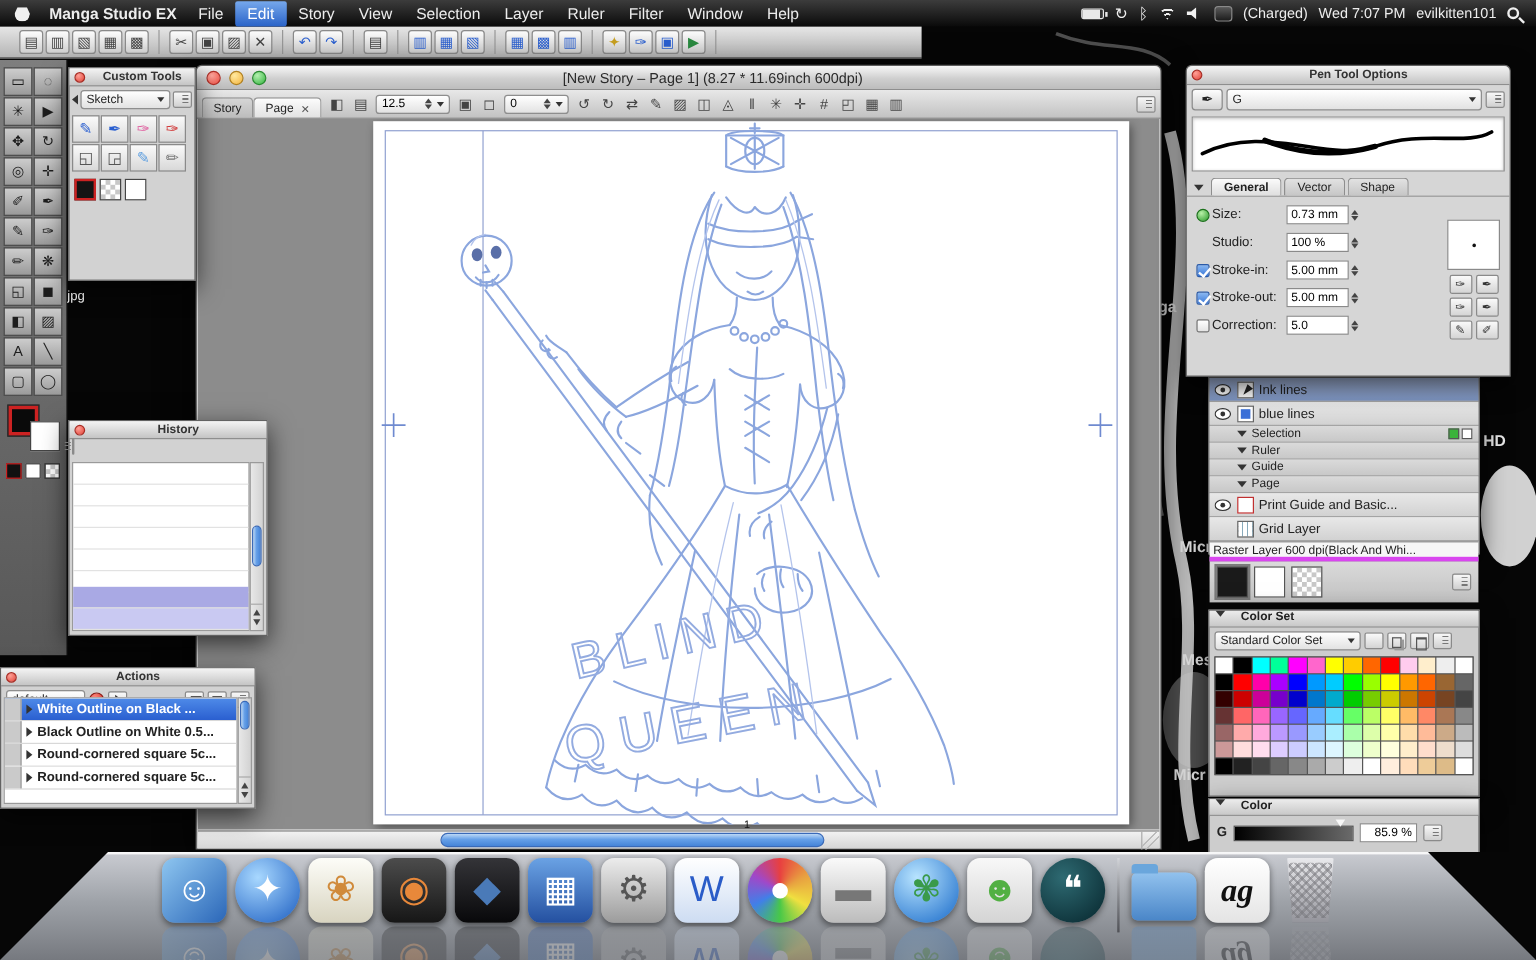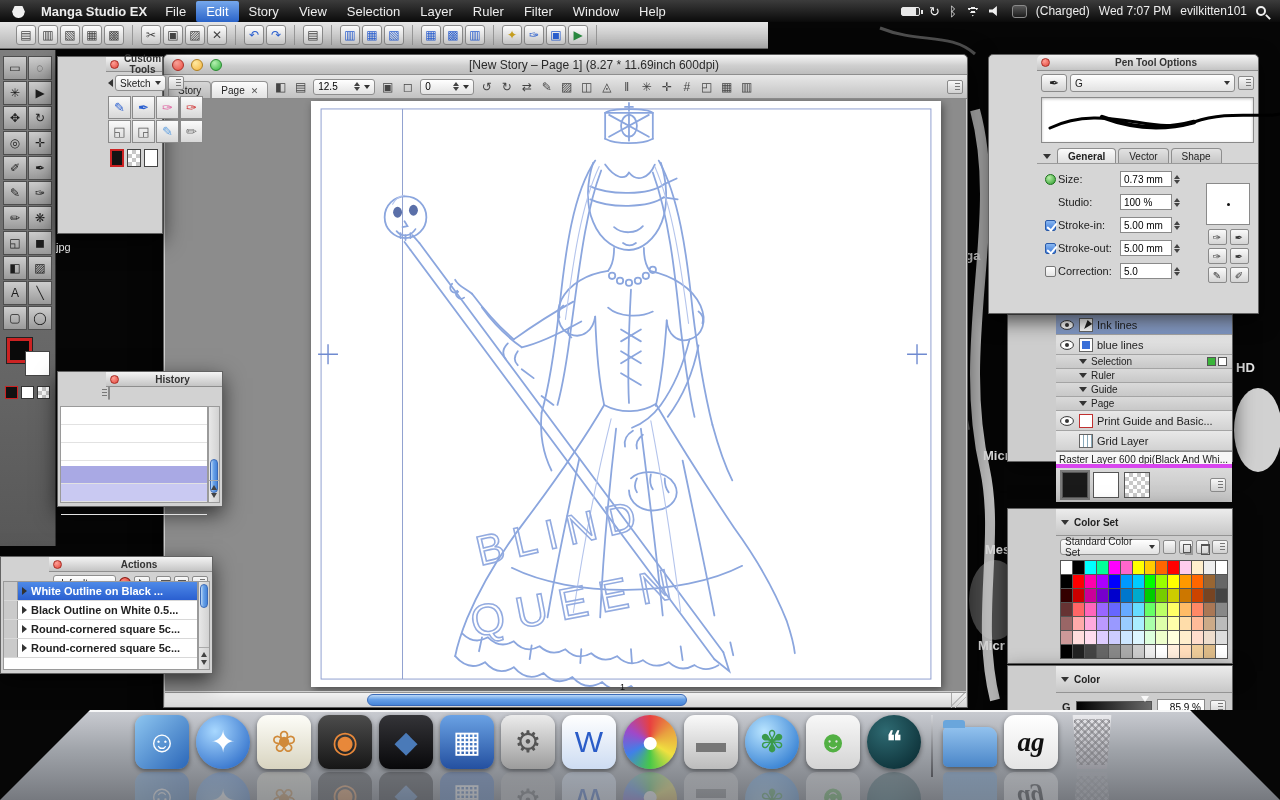--- a/index.html
+++ b/index.html
@@ -26,21 +26,21 @@
 .spotlight-icon{width:10px;height:10px;border:2px solid #f0f0f0;border-radius:50%;position:relative;margin-right:4px;}
 .spotlight-icon::after{content:'';position:absolute;width:6px;height:2px;background:#f0f0f0;left:7px;top:8px;transform:rotate(45deg);}
 
 
 #app-toolbar{position:absolute;left:0;top:22px;width:768px;height:27px;background:linear-gradient(#e6e6e6,#b4b4b4);border-bottom:1px solid #6e6e6e;display:flex;align-items:center;padding-left:8px;z-index:5;}
 .tb-group{display:flex;gap:2px;padding:0 8px;border-right:1px solid #989898;}
 .tb-btn{width:20px;height:20px;font-size:12px;line-height:1;border:1px solid #8a8a8a;border-radius:3px;background:linear-gradient(#fdfdfd,#cfcfcf);color:#444;display:flex;align-items:center;justify-content:center;}
 .tb-btn.flat{border:none;background:transparent;width:19px;height:18px;}
 
 
-.panel{position:absolute;background:#d2d2d2;border:1px solid #636363;box-shadow:0 7px 20px rgba(0,0,0,.65);z-index:20;padding-left:48px;}
+.panel{position:absolute;background:#d2d2d2;border:1px solid #636363;box-shadow:0 7px 20px rgba(0,0,0,.65);z-index:20;}
 .ptitle{height:15px;background:linear-gradient(#f4f4f4,#c4c4c4);border-bottom:1px solid #8e8e8e;display:flex;align-items:center;font-size:10px;color:#333;}
 .ptitle .title{flex:1;text-align:center;font-weight:bold;}
 .closedot{width:9px;height:9px;border-radius:50%;background:radial-gradient(circle at 35% 30%,#ffa096,#e2453a);border:1px solid #a82c24;margin:0 4px;flex:none;}
 .combo{background:linear-gradient(#ffffff,#e2e2e2);border:1px solid #8e8e8e;border-radius:3px;font-size:10px;display:inline-flex;align-items:center;padding:1px 4px;gap:4px;height:16px;}
 .combo .drop{width:0;height:0;border-left:3px solid transparent;border-right:3px solid transparent;border-top:4px solid #333;margin-left:auto;}
 .pmenu{width:16px;height:14px;border:1px solid #8a8a8a;border-radius:2px;background:linear-gradient(#f8f8f8,#d0d0d0) ;position:relative;flex:none;}
 .pmenu::after{content:'';position:absolute;right:2px;top:2px;bottom:2px;width:5px;background:repeating-linear-gradient(#777 0 1px,transparent 1px 3px);}
 .tri-r{width:0;height:0;border-top:4px solid transparent;border-bottom:4px solid transparent;border-left:5px solid #333;flex:none;}
 .tri-d{width:0;height:0;border-left:4px solid transparent;border-right:4px solid transparent;border-top:5px solid #333;flex:none;}
 
@@ -62,21 +62,21 @@
 #ct-combo-row{display:flex;align-items:center;gap:2px;padding:3px 2px;}
 #custom-tools-grid{display:grid;grid-template-columns:repeat(4,23px);gap:1px;padding:2px;}
 .tool-btn.small{width:23px;height:23px;background:linear-gradient(#fafafa,#d8d8d8);border-color:#8a8a8a;font-size:13px;}
 #ct-swatches{display:flex;gap:3px;padding:4px;}
 .ct-sw{width:18px;height:18px;border:1px solid #444;}
 .ct-sw.fg{background:#141414;border:2px solid #c22;}
 .ct-sw.checker{background:repeating-conic-gradient(#c8c8c8 0 25%,#fff 0 50%) 0 0/8px 8px;}
 .ct-sw.white{background:#fff;}
 
 
-#history-panel{left:57px;top:371px;width:166px;height:136px;}
+#history-panel{left:57px;top:350px;width:166px;height:180px;}
 #history-menu-btn{margin:2px;}
 #history-list{position:absolute;left:2px;top:34px;right:14px;bottom:3px;background:#fff;border:1px solid #9a9a9a;}
 .hrow{height:18px;border-bottom:1px solid #e2e2e2;}
 .hrow.sel1{position:absolute;left:0;right:0;bottom:18px;height:18px;background:#a9a9e4;}
 .hrow.sel2{position:absolute;left:0;right:0;bottom:0;height:18px;background:#c9c9f2;}
 .vscroll{position:absolute;top:34px;right:2px;bottom:3px;width:12px;background:linear-gradient(90deg,#e8e8e8,#d2d2d2);border:1px solid #9a9a9a;}
 .vthumb{position:absolute;left:1px;right:1px;height:34px;background:linear-gradient(90deg,#bcd8f6,#66a0e8 45%,#4684d8);border-radius:6px;border:1px solid #3a6ab8;}
 .sarrows{position:absolute;left:0;right:0;bottom:0;height:22px;border-top:1px solid #aaa;display:flex;flex-direction:column;align-items:center;justify-content:space-evenly;}
 .tri-up-s{width:0;height:0;border-left:3px solid transparent;border-right:3px solid transparent;border-bottom:5px solid #444;}
 .tri-dn-s{width:0;height:0;border-left:3px solid transparent;border-right:3px solid transparent;border-top:5px solid #444;}
@@ -168,21 +168,21 @@
 #layers-swatches{height:34px;display:flex;align-items:center;gap:5px;padding:0 6px;background:linear-gradient(#dadada,#c2c2c2);}
 .big-swatch{width:26px;height:26px;border:1px solid #555;}
 .big-swatch.sel{outline:2px solid #7a7a7a;}
 .big-swatch.black{background:#1a1a1a;}
 .big-swatch.white{background:#fff;}
 .big-swatch.checker{background:repeating-conic-gradient(#c8c8c8 0 25%,#fff 0 50%) 0 0/8px 8px;}
 #layers-swatches .pmenu{margin-left:auto;}
 
 
 #colorset-panel{left:1007px;top:508px;width:226px;height:156px;background:#cdcdcd;z-index:20;}
-.sec-header{height:27px;background:linear-gradient(#ececec,#c8c8c8);border-bottom:1px solid #949494;display:flex;align-items:center;font-size:10px;font-weight:bold;gap:5px;padding:0 5px;}
+.sec-header{height:14px;background:linear-gradient(#ececec,#c8c8c8);border-bottom:1px solid #949494;display:flex;font-size:10px;font-weight:bold;gap:13px;padding:0 5px;}
 #cs-controls{display:flex;align-items:center;gap:3px;padding:3px 4px;}
 #colorset-grid{margin:2px 4px;display:grid;grid-template-columns:repeat(14,1fr);gap:1px;background:#555;border:1px solid #555;}
 .swatch{height:13px;}
 #color-panel{left:1007px;top:665px;width:226px;height:47px;background:#cdcdcd;z-index:20;}
 #color-row{display:flex;align-items:center;gap:5px;padding:6px 6px;}
 #gradient-bar{position:relative;width:100px;height:13px;background:linear-gradient(90deg,#000,#6a6a6a);border:1px solid #555;}
 #gradient-marker{position:absolute;top:-6px;width:0;height:0;border-left:4px solid transparent;border-right:4px solid transparent;border-top:6px solid #f8f8f8;}
 #color-value{width:48px;height:16px;border:1px solid #8a8a8a;background:#fff;font-size:10px;padding:0 3px;text-align:right;font-family:"Liberation Sans",sans-serif;}
 
 

